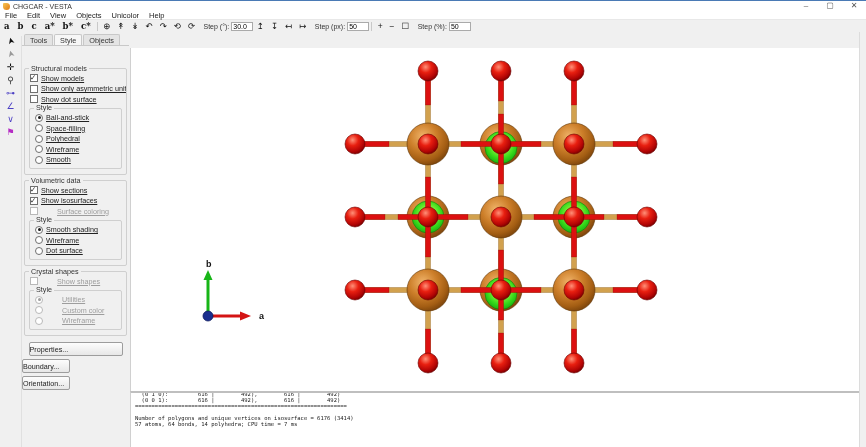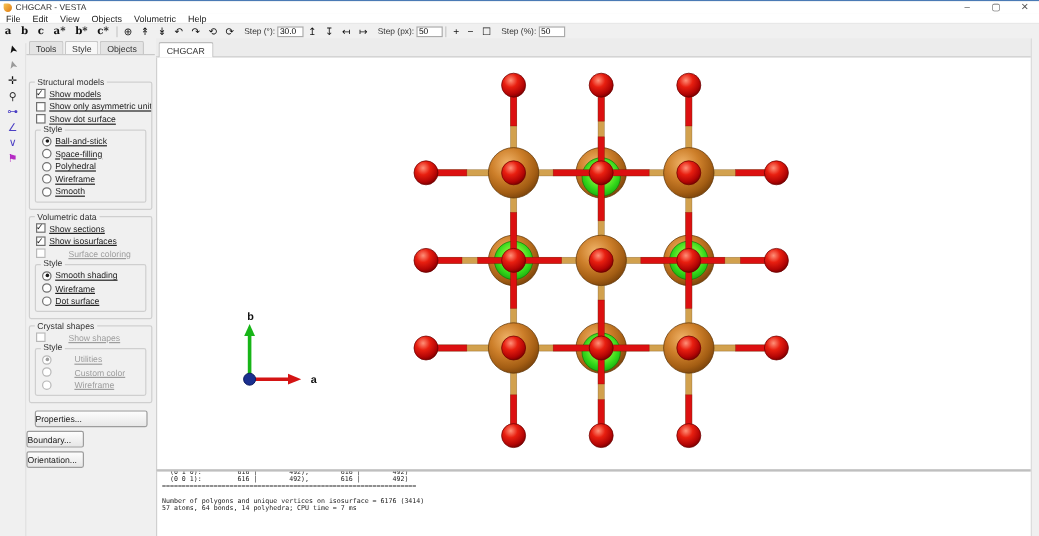--- a/index.html
+++ b/index.html
@@ -70,21 +70,21 @@
         <span class="win-btn">▢</span>
         <span class="win-btn">✕</span>
       </span>
   </div>
 
   <div class="menubar" id="menubar">
       <span class="menu-item">File</span>
       <span class="menu-item">Edit</span>
       <span class="menu-item">View</span>
       <span class="menu-item">Objects</span>
-      <span class="menu-item">Volumetric</span>
+      <span class="menu-item">Unicolor</span>
       <span class="menu-item">Help</span>
     </div>
 
   <div class="toolbar">
     <span class="tbgroup" id="tb-letters">
         <span class="tb-letter">a</span>
         <span class="tb-letter">b</span>
         <span class="tb-letter">c</span>
         <span class="tb-letter">a*</span>
         <span class="tb-letter">b*</span>
@@ -233,23 +233,20 @@
         <div class="pbtn pbtn-wide">Properties...</div>
         <div class="pbtn-row">
           <div class="pbtn pbtn-half">Boundary...</div>
           <div class="pbtn pbtn-half">Orientation...</div>
         </div>
       </div>
     </div>
   </div>
 
   <div class="rightcol">
-    <div class="tabrow">
-      <span class="vtab">CHGCAR</span>
-    </div>
     <div class="viewport">
       <svg id="scene" width="730" height="343">
         <defs>
           <radialGradient id="gCu" cx="38%" cy="32%" r="72%">
             <stop offset="0%" stop-color="#f0b46a"></stop>
               <stop offset="45%" stop-color="#cd7f2a"></stop>
             <stop offset="80%" stop-color="#a35d13"></stop>
               <stop offset="100%" stop-color="#7a430b"></stop>
           </radialGradient>
           <radialGradient id="gO" cx="38%" cy="30%" r="72%">

